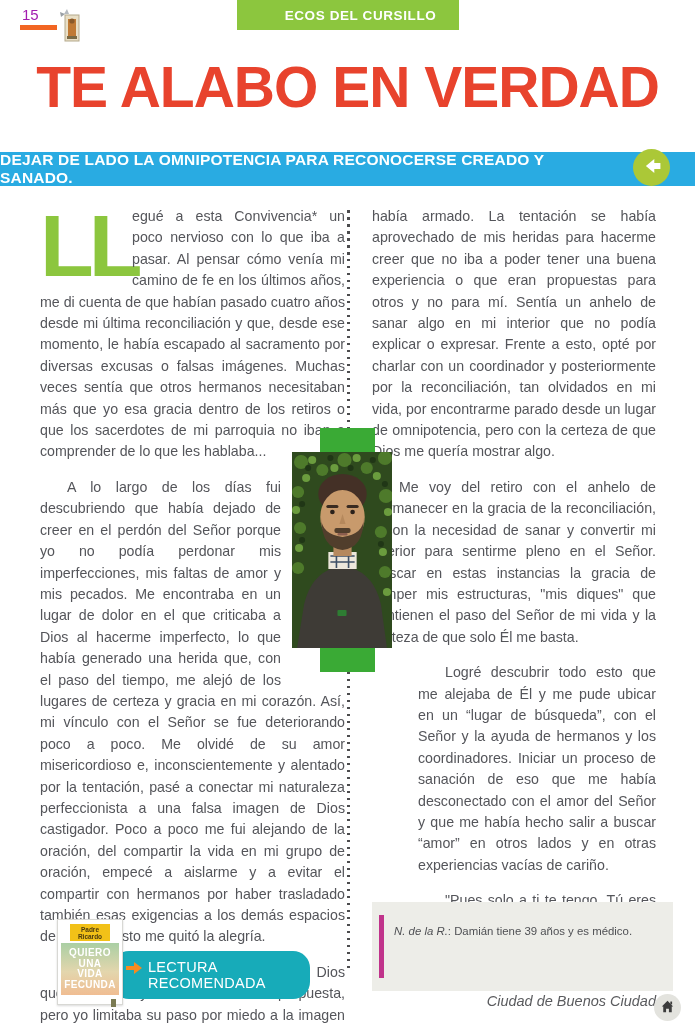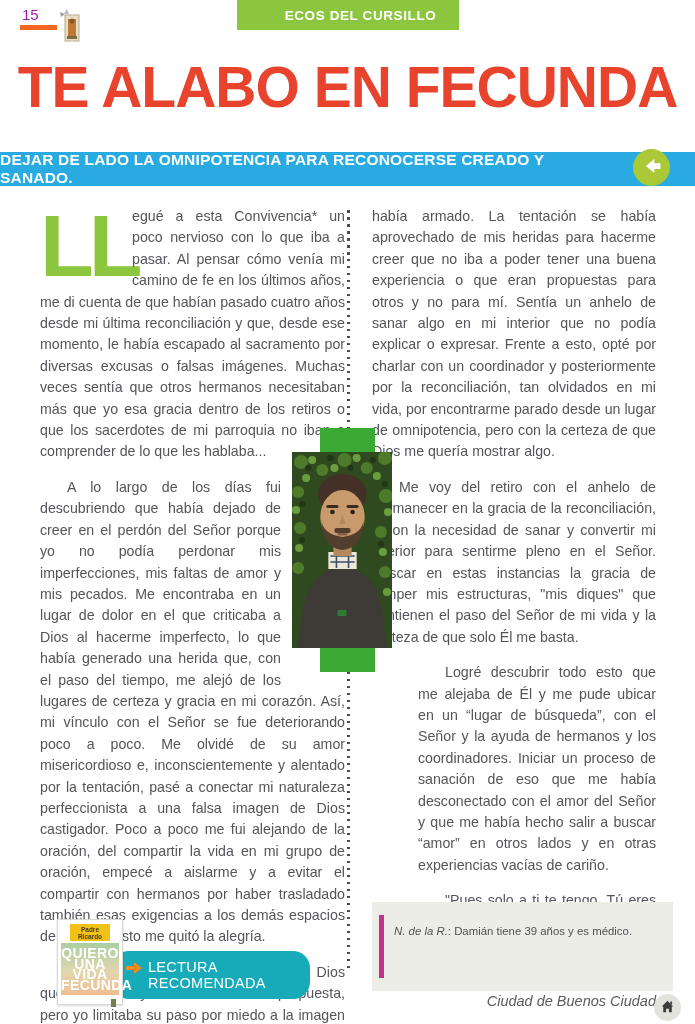--- a/index.html
+++ b/index.html
@@ -85,21 +85,21 @@
     left:57px; top:919px; width:66px; height:86px; background:#fff;
     border:1px solid #d8d8d4; box-shadow:0 1px 2px rgba(0,0,0,.15);
     z-index:2; padding:3px; text-align:center;
   }
   .book-author {
     width:40px; margin:1px auto 2px; background:#f2c118; color:#4a3a10;
     font-size:6.5px; font-weight:bold; padding:2px 0 1px; line-height:7px;
   }
   .book-mid {
     height:52px; background:linear-gradient(to bottom,#aacfa4,#e3d6ad 55%,#f0bd92);
-    color:#fff; font-weight:bold; font-size:14px; line-height:10.5px;
+    color:#fff; font-weight:bold; font-size:10px; line-height:10.5px;
     letter-spacing:.4px; padding-top:5px;
   }
   .book-foot { height:14px; position:relative; }
   .book-logo { position:absolute; right:3px; bottom:2px; width:5px; height:8px; background:#7a7a52; }
 
   
   .footnote {
     left:372px; top:902px; width:301px; height:89px; background:#ededE8;
     padding:13px 14px 10px 22px; font-size:11.4px; line-height:15.6px;
     color:#4f5054; text-align:justify;
@@ -126,21 +126,21 @@
     <path d="M2 4 L7 6 L3 9 Z" fill="#9aa0a6"></path>
     <path d="M9 1 L11 6 L6 6 Z" fill="#b5bac0"></path>
     <rect x="7" y="7" width="14" height="26" fill="#e9dfc6" stroke="#b4a98c" stroke-width="1"></rect>
     <rect x="10" y="11" width="8" height="17" fill="#c07a35"></rect>
     <circle cx="14" cy="13" r="2.6" fill="#8a5a2a"></circle>
     <rect x="9" y="28" width="10" height="3" fill="#7a6a45"></rect>
   </svg>
 </div>
 
 <div class="abs top-banner">ECOS DEL CURSILLO</div>
-<h1 class="abs main-title">TE ALABO EN FECUNDA</h1>
+<h1 class="abs main-title">TE ALABO EN VERDAD</h1>
 <div class="abs sub-banner">
   <span>DEJAR DE LADO LA OMNIPOTENCIA PARA RECONOCERSE CREADO Y SANADO.</span>
 </div>
 <button class="abs back-btn">
   <span>
     <svg width="26" height="26" viewBox="0 0 34 34">
         <path d="M20 8 L9 17 L20 26 V21 H28 V13 H20 Z" fill="#ffffff"></path>
       </svg>
   </span>
 </button>

